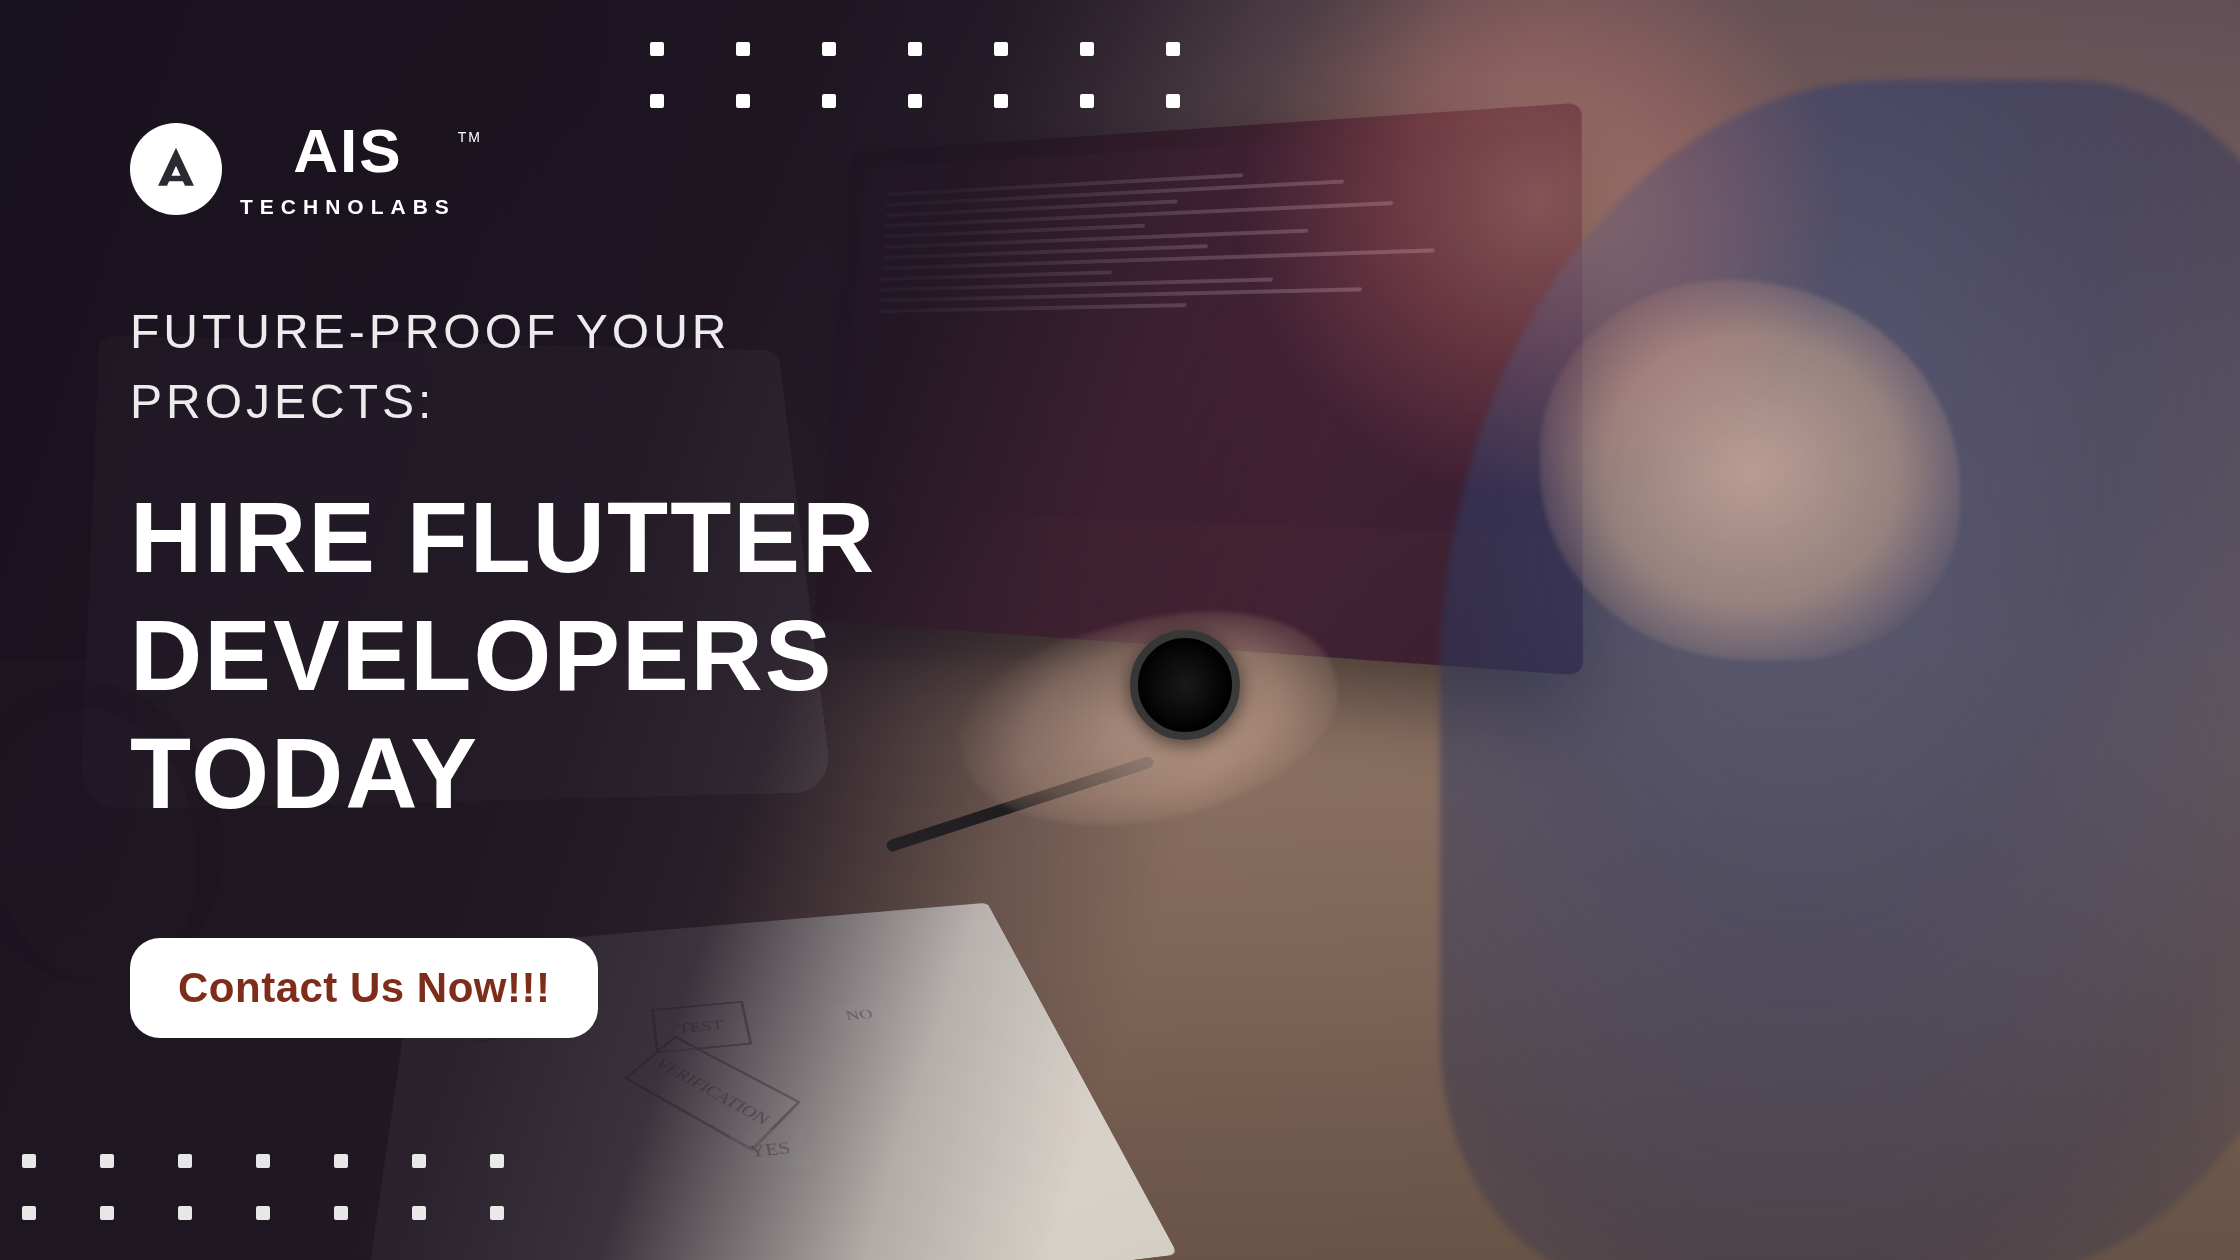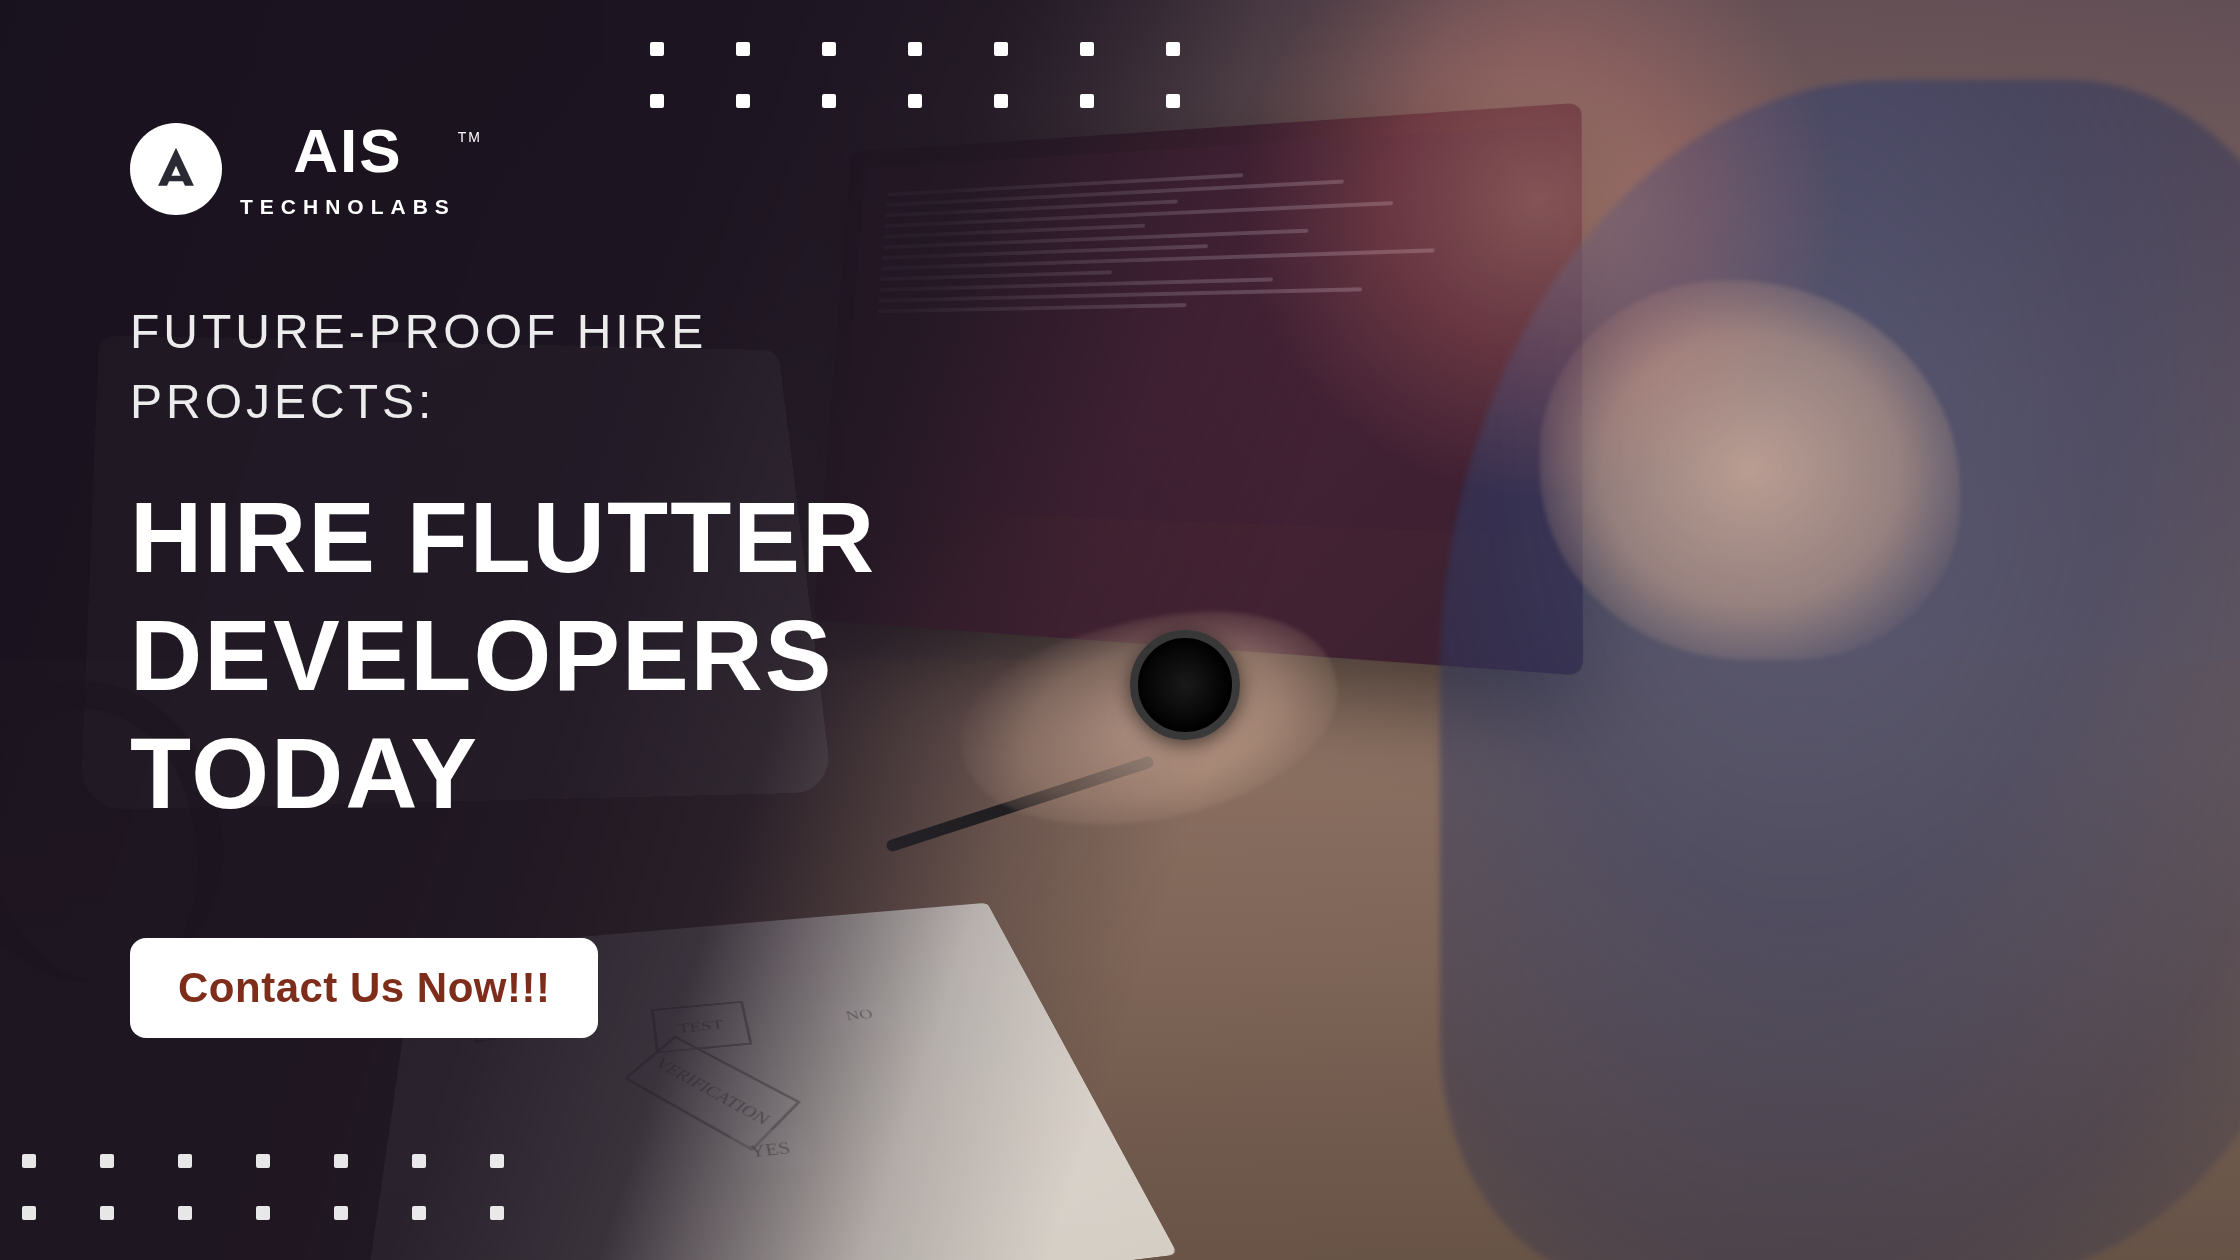--- a/index.html
+++ b/index.html
@@ -363,21 +363,21 @@
       max-width: 1000px;
     }
     
     .cta-button {
       display: inline-block;
       background: #fff;
       color: #7d2d1a;
       font-size: 42px;
       font-weight: 700;
       padding: 26px 48px;
-      border-radius: 16px;
+      border-radius: 30px;
       border: none;
       cursor: pointer;
       letter-spacing: 0.5px;
       font-family: inherit;
     }
   </style>
 </head>
 <body>
 
 <div class="hero-container">
@@ -473,21 +473,21 @@
       </div>
       <div class="logo-text">
         <div class="logo-name">
           <span>AIS</span>
           <span class="logo-tm">TM</span>
         </div>
         <div class="logo-sub">TECHNOLABS</div>
       </div>
     </div>
     
-    <div class="subtitle">FUTURE-PROOF HIRE PROJECTS:</div>
+    <div class="subtitle">FUTURE-PROOF YOUR PROJECTS:</div>
     
     <h1 class="title">HIRE FLUTTER DEVELOPERS TODAY</h1>
     
     <button class="cta-button">Contact Us Now!!!</button>
     
   </div>
 
 </div>
 
 </body></html>

